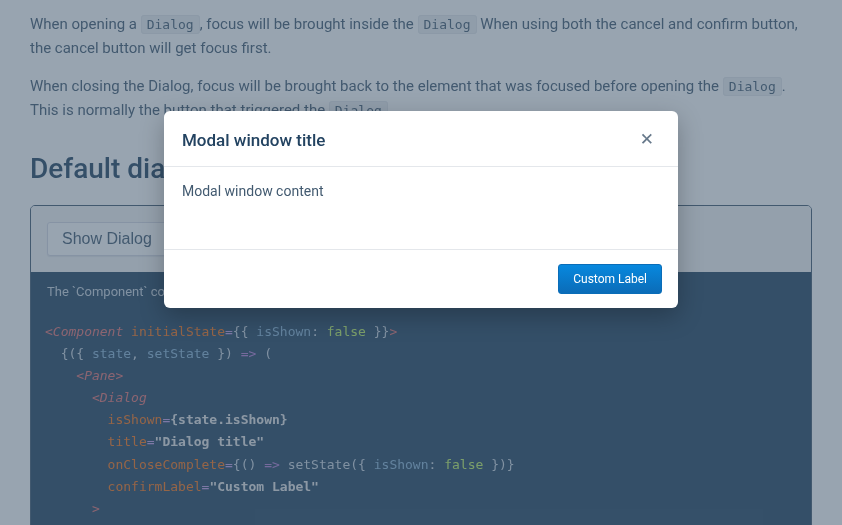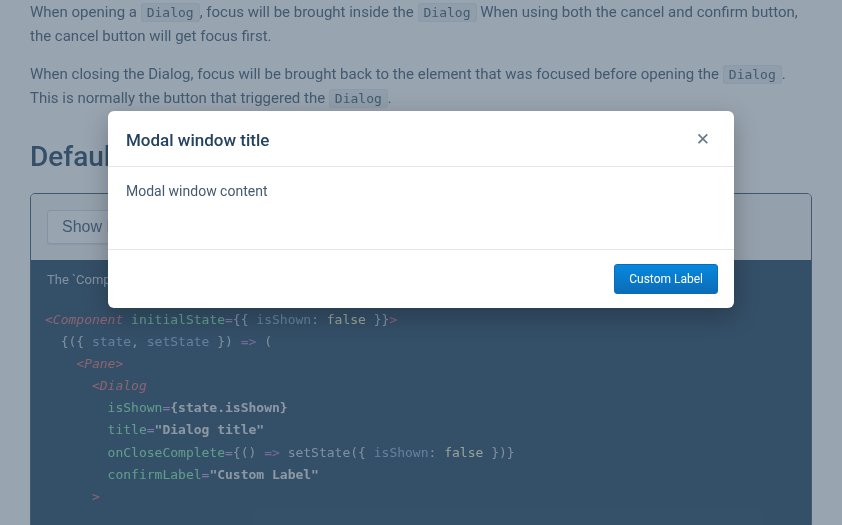--- a/index.html
+++ b/index.html
@@ -13,20 +13,21 @@
       overflow: hidden;
       position: relative;
     }
     .page {
       padding: 0 30px;
     }
     .body-text {
       line-height: 1.6;
       margin-bottom: 14px;
       color: #425A70;
+      margin-top: 12px;
     }
     .inline-code {
       font-family: ui-monospace, SFMono-Regular, Menlo, Monaco, Consolas, monospace;
       font-size: 13px;
       color: #425A70;
       background: #EDF0F2;
       border: 1px solid #E4E7EB;
       border-radius: 3px;
       padding: 1px 5px;
     }
@@ -66,39 +67,39 @@
     .example-code {
       background: #234361;
       color: #8DA6BE;
       font-family: ui-monospace, SFMono-Regular, Menlo, Monaco, Consolas, monospace;
       font-size: 13px;
       line-height: 1.7;
       padding: 10px 14px 20px 14px;
       white-space: pre;
     }
     .tok-tag    { color: #E57373; font-style: italic; }
-    .tok-attr   { color: #86efac; text-align: center; }
+    .tok-attr   { color: #f97316; text-align: center; }
     .tok-op     { color: #C39DE8; }
     .tok-key    { color: #88B4D6; }
-    .tok-bool   { color: #fef9c3; }
+    .tok-bool   { color: #bef264; }
     .tok-str    { color: #e5e5e5; font-weight: bold; }
     .tok-arrow  { color: #B47ED6; }
     .tok-text   { color: #C9D4DE; }
 
     .backdrop {
       position: absolute;
       inset: 0;
       background: rgba(67, 90, 111, 0.55);
     }
     .modal {
       position: absolute;
       top: 111px;
       left: 50%;
       transform: translateX(-50%);
-      width: 626px;
+      width: 514px;
       background: #fff;
       border-radius: 6px;
       box-shadow: 0 8px 24px rgba(0,0,0,0.25);
       overflow: hidden;
     }
     .modal-header {
       display: flex;
       align-items: center;
       justify-content: space-between;
       padding: 16px 18px 14px 18px;

